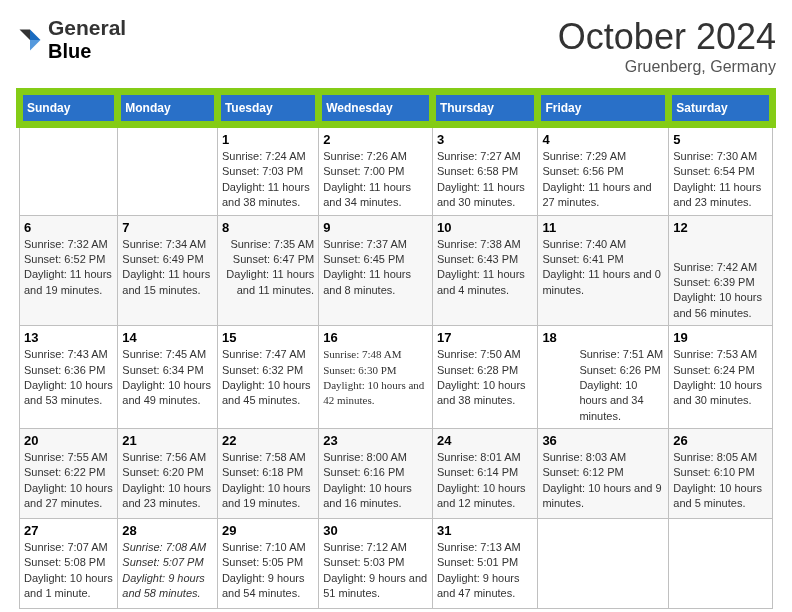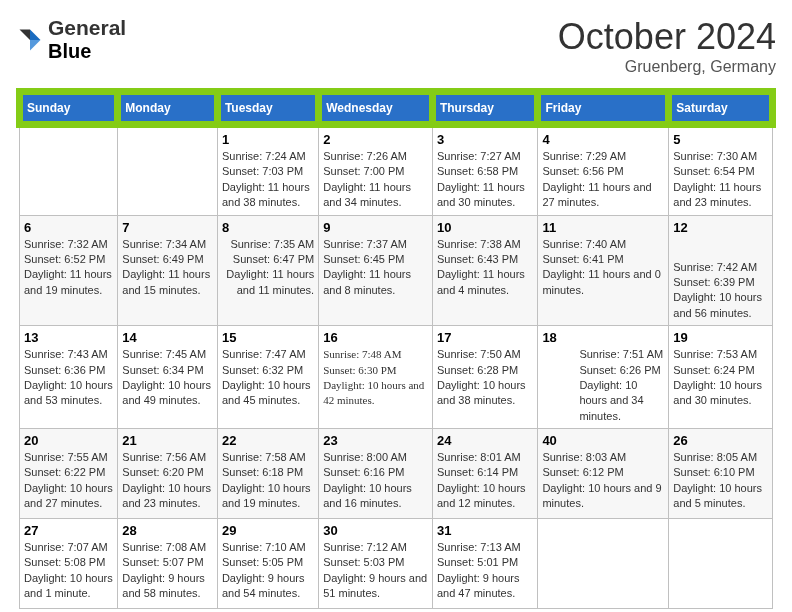--- a/index.html
+++ b/index.html
@@ -249,42 +249,42 @@
 Sunset: 6:16 PM
 Daylight: 10 hours and 16 minutes.</div>
         </td>
         <td>
           <div class="day-num">24</div>
           <div class="day-info" style="white-space: pre-line;">Sunrise: 8:01 AM
 Sunset: 6:14 PM
 Daylight: 10 hours and 12 minutes.</div>
         </td>
         <td>
-          <div class="day-num">40</div>
+          <div class="day-num">36</div>
           <div class="day-info" style="white-space: pre-line;">Sunrise: 8:03 AM
 Sunset: 6:12 PM
 Daylight: 10 hours and 9 minutes.</div>
         </td>
         <td>
           <div class="day-num">26</div>
           <div class="day-info" style="white-space: pre-line;">Sunrise: 8:05 AM
 Sunset: 6:10 PM
 Daylight: 10 hours and 5 minutes.</div>
         </td>
       </tr>
       <tr>
         <td>
           <div class="day-num">27</div>
           <div class="day-info" style="white-space: pre-line;">Sunrise: 7:07 AM
 Sunset: 5:08 PM
 Daylight: 10 hours and 1 minute.</div>
         </td>
         <td>
           <div class="day-num">28</div>
-          <div class="day-info" style="white-space: pre-line;">Sunrise: 7:08 AM
+          <div class="day-info" style="white-space: pre-line; font-style: italic;">Sunrise: 7:08 AM
 Sunset: 5:07 PM
 Daylight: 9 hours and 58 minutes.</div>
         </td>
         <td>
           <div class="day-num">29</div>
           <div class="day-info" style="white-space: pre-line;">Sunrise: 7:10 AM
 Sunset: 5:05 PM
 Daylight: 9 hours and 54 minutes.</div>
         </td>
         <td>

